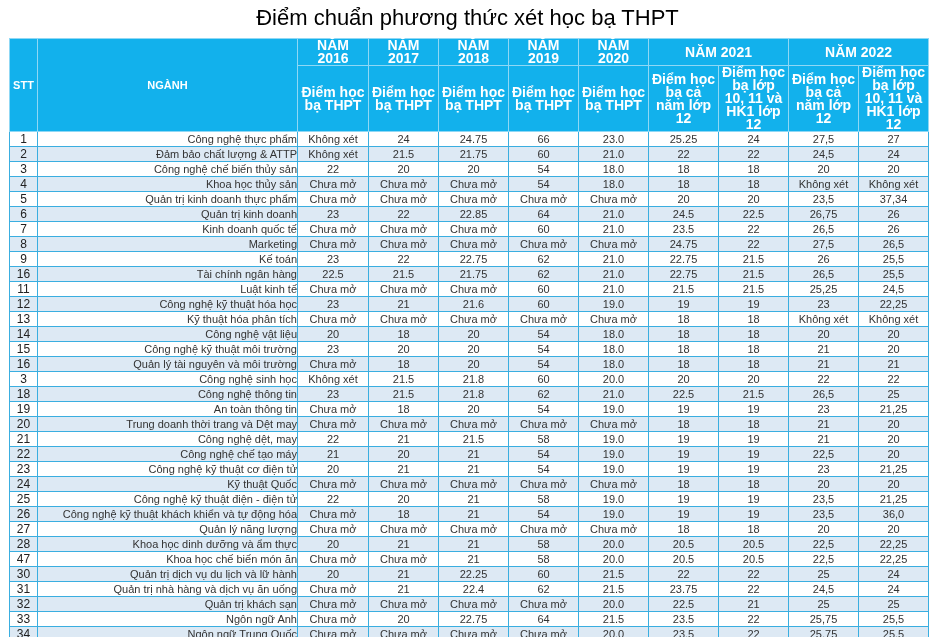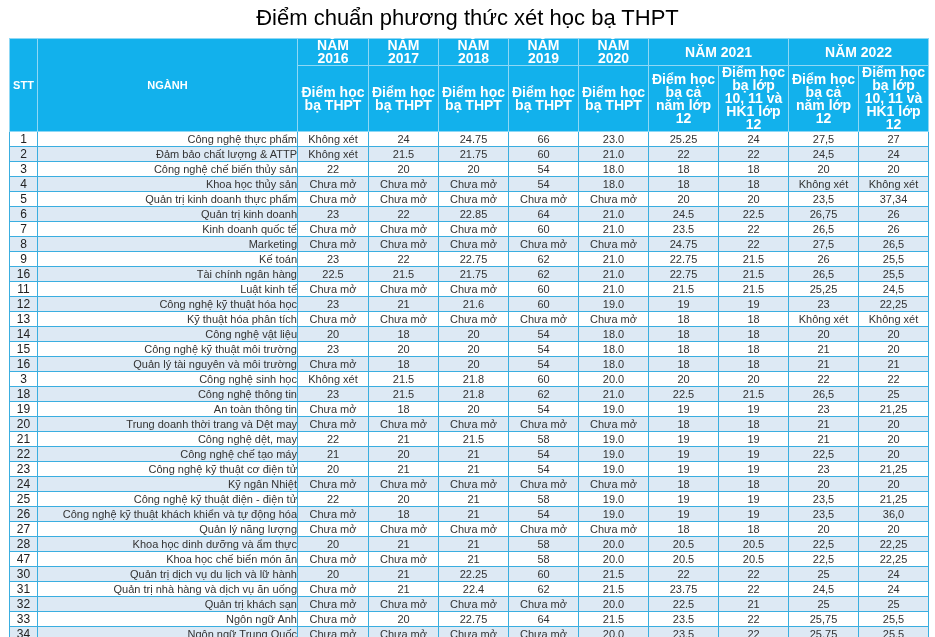--- a/index.html
+++ b/index.html
@@ -371,21 +371,21 @@
         <td>21</td>
         <td>54</td>
         <td>19.0</td>
         <td>19</td>
         <td>19</td>
         <td>23</td>
         <td>21,25</td>
       </tr>
       <tr>
         <td class="stt">24</td>
-        <td class="major">Kỹ ngân Nhiệt</td>
+        <td class="major">Kỹ thuật Quốc</td>
         <td>Chưa mở</td>
         <td>Chưa mở</td>
         <td>Chưa mở</td>
         <td>Chưa mở</td>
         <td>Chưa mở</td>
         <td>18</td>
         <td>18</td>
         <td>20</td>
         <td>20</td>
       </tr>

